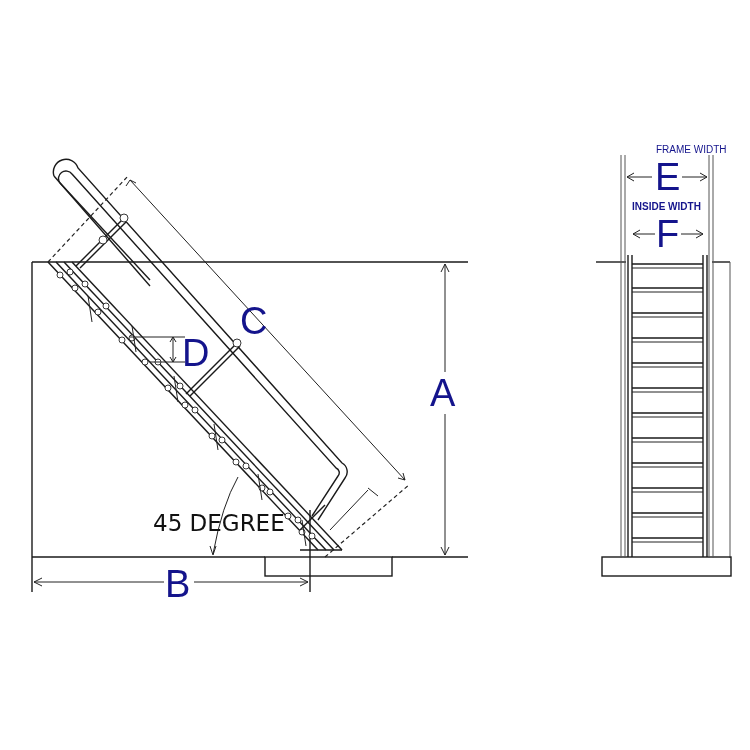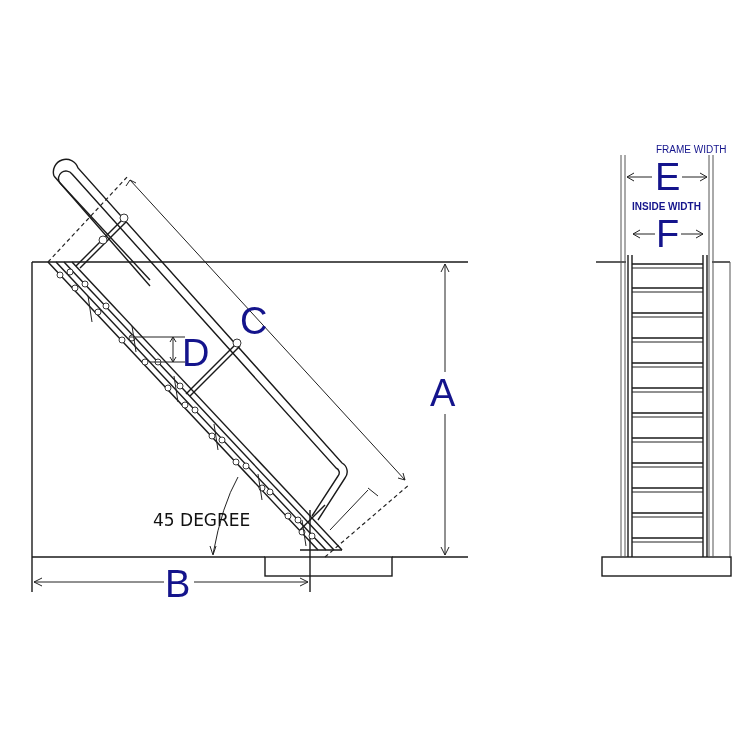--- a/index.html
+++ b/index.html
@@ -6,21 +6,21 @@
   #stage { position: relative; width: 750px; height: 750px; background: #ffffff; overflow: hidden; }
   svg { position: absolute; left: 0; top: 0; }
   .ln { stroke: #1a1a1a; stroke-width: 1.4; fill: none; }
   .thin { stroke: #222; stroke-width: 1; fill: none; }
   .gray { stroke: #555; stroke-width: 1; fill: none; }
   .dash { stroke: #222; stroke-width: 1.2; fill: none; stroke-dasharray: 4 3; }
   .bolt { stroke: #222; stroke-width: 0.9; fill: #fff; }
   .lbl { position: absolute; font-family: "Liberation Sans", sans-serif; color: #14148c; line-height: 1; }
   .big { font-size: 38px; }
   .small { font-size: 10px; font-weight: normal; }
-  .deg { position: absolute; font-family: "DejaVu Sans", sans-serif; font-size: 17px; color: #111; line-height: 1; }
+  .deg { position: absolute; font-family: "DejaVu Sans", sans-serif; font-size: 23px; color: #111; line-height: 1; }
 </style>
 </head>
 <body>
 
 <div id="stage">
   <svg width="750" height="750" viewBox="0 0 750 750">
 
     <g>
 
       <line class="ln" x1="32" y1="262" x2="468" y2="262"></line>

